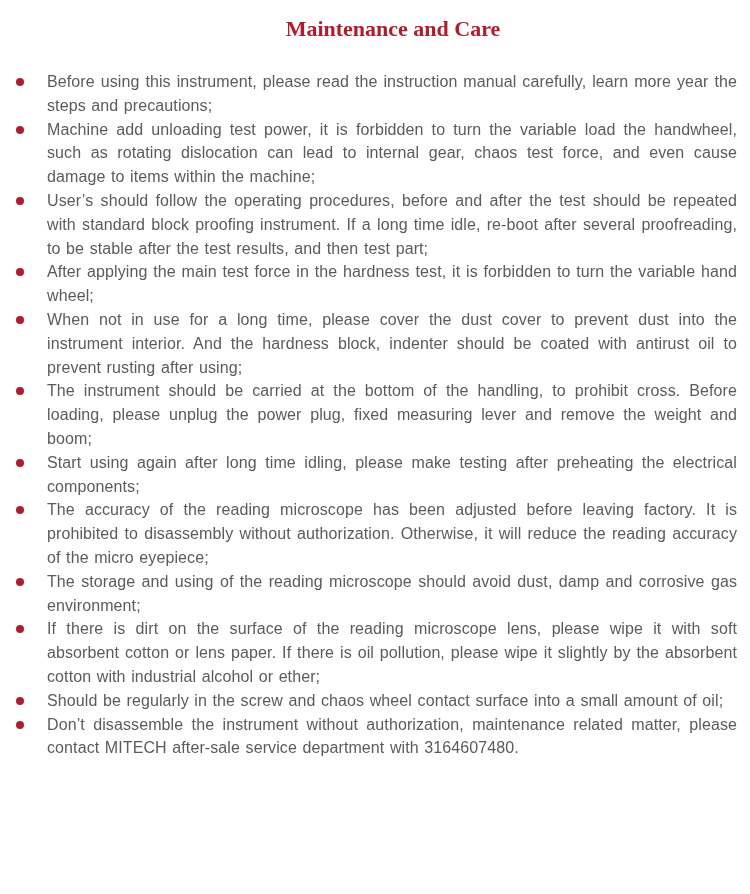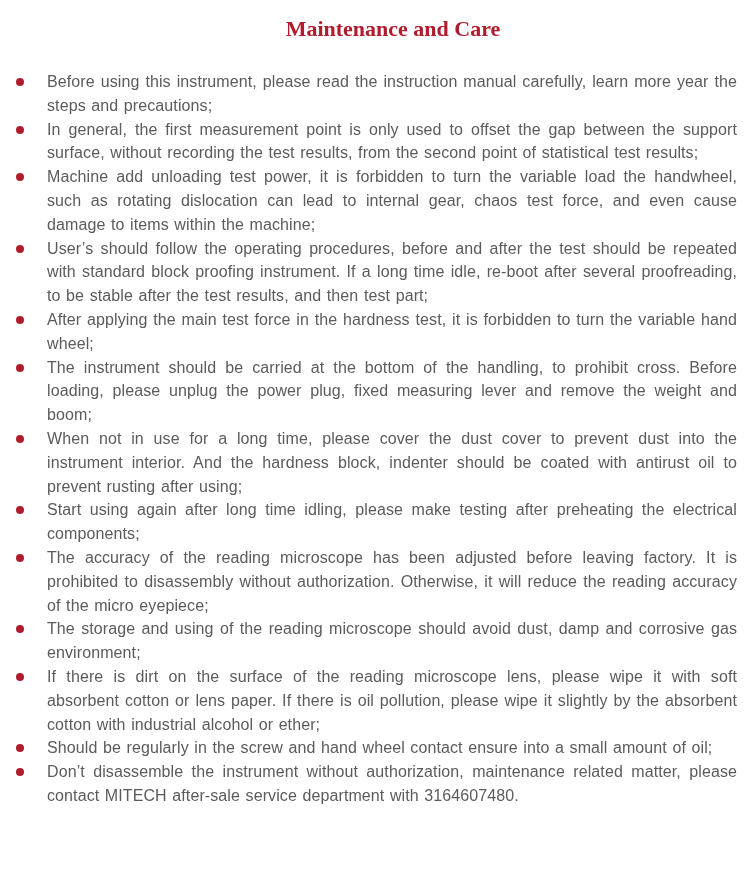--- a/index.html
+++ b/index.html
@@ -56,26 +56,25 @@
     background: var(--accent);
   }
 </style>
 </head>
 <body>
 
 <main class="page">
   <h1 class="page-title">Maintenance and Care</h1>
   <ul class="maintenance-list" id="maintenance-list">
       <li class="list-item"><span class="bullet-icon"></span><span>Before using this instrument, please read the instruction manual carefully, learn more year the steps and precautions;</span></li>
-      <li class="list-item"><span class="bullet-icon"></span><span>In general, the first measurement point is only used to offset the gap between the support surface, without recording the test results, from the second point of statistical test results;</span></li>
       <li class="list-item"><span class="bullet-icon"></span><span>Machine add unloading test power, it is forbidden to turn the variable load the handwheel, such as rotating dislocation can lead to internal gear, chaos test force, and even cause damage to items within the machine;</span></li>
       <li class="list-item"><span class="bullet-icon"></span><span>User’s should follow the operating procedures, before and after the test should be repeated with standard block proofing instrument. If a long time idle, re-boot after several proofreading, to be stable after the test results, and then test part;</span></li>
       <li class="list-item"><span class="bullet-icon"></span><span>After applying the main test force in the hardness test, it is forbidden to turn the variable hand wheel;</span></li>
+      <li class="list-item"><span class="bullet-icon"></span><span>When not in use for a long time, please cover the dust cover to prevent dust into the instrument interior. And the hardness block, indenter should be coated with antirust oil to prevent rusting after using;</span></li>
       <li class="list-item"><span class="bullet-icon"></span><span>The instrument should be carried at the bottom of the handling, to prohibit cross. Before loading, please unplug the power plug, fixed measuring lever and remove the weight and boom;</span></li>
-      <li class="list-item"><span class="bullet-icon"></span><span>When not in use for a long time, please cover the dust cover to prevent dust into the instrument interior. And the hardness block, indenter should be coated with antirust oil to prevent rusting after using;</span></li>
       <li class="list-item"><span class="bullet-icon"></span><span>Start using again after long time idling, please make testing after preheating the electrical components;</span></li>
       <li class="list-item"><span class="bullet-icon"></span><span>The accuracy of the reading microscope has been adjusted before leaving factory. It is prohibited to disassembly without authorization. Otherwise, it will reduce the reading accuracy of the micro eyepiece;</span></li>
       <li class="list-item"><span class="bullet-icon"></span><span>The storage and using of the reading microscope should avoid dust, damp and corrosive gas environment;</span></li>
       <li class="list-item"><span class="bullet-icon"></span><span>If there is dirt on the surface of the reading microscope lens, please wipe it with soft absorbent cotton or lens paper. If there is oil pollution, please wipe it slightly by the absorbent cotton with industrial alcohol or ether;</span></li>
-      <li class="list-item"><span class="bullet-icon"></span><span>Should be regularly in the screw and hand wheel contact ensure into a small amount of oil;</span></li>
+      <li class="list-item"><span class="bullet-icon"></span><span>Should be regularly in the screw and chaos wheel contact surface into a small amount of oil;</span></li>
       <li class="list-item"><span class="bullet-icon"></span><span>Don’t disassemble the instrument without authorization, maintenance related matter, please contact MITECH after-sale service department with 3164607480.</span></li>
     </ul>
 </main>
 
 </body></html>

